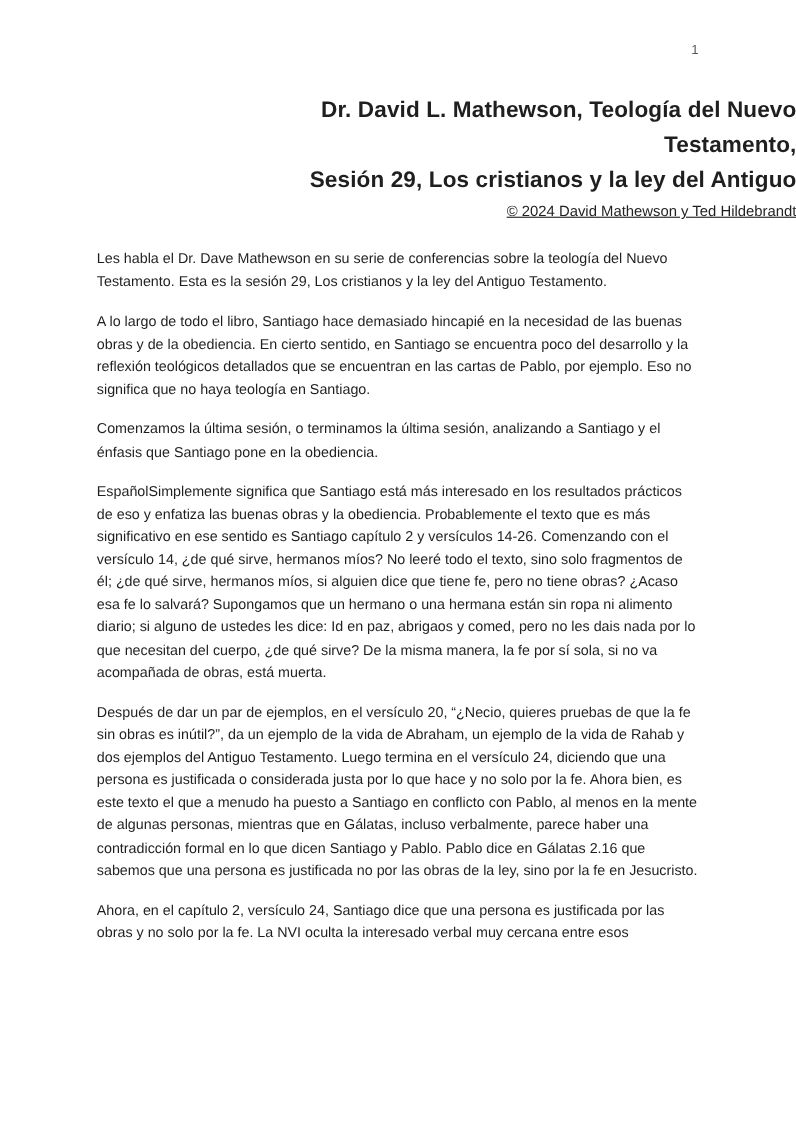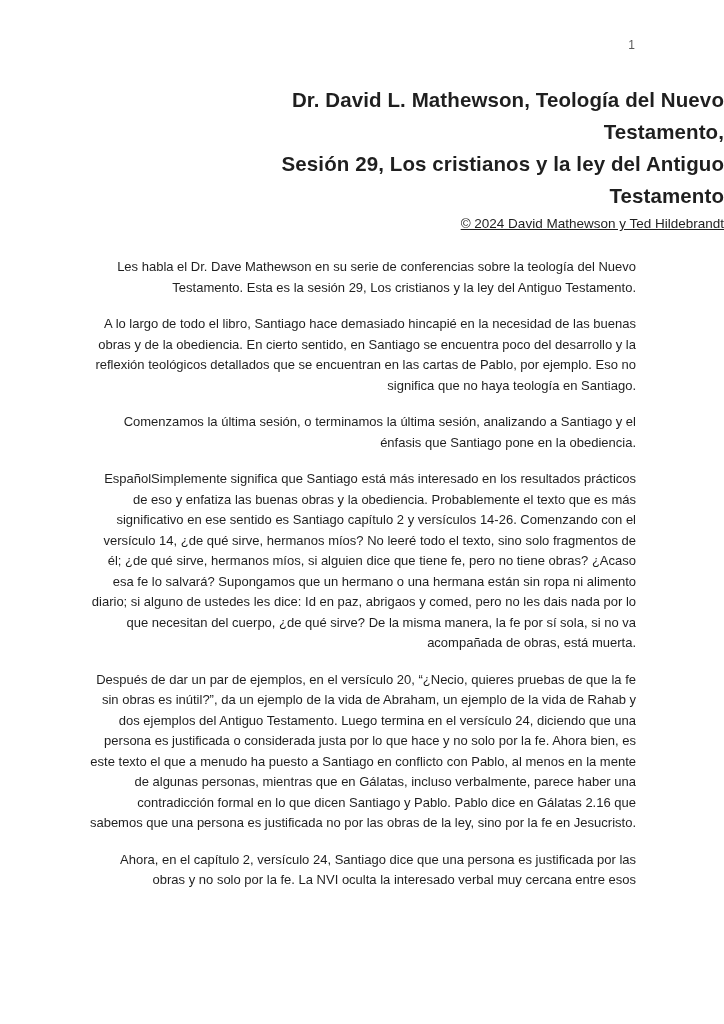--- a/index.html
+++ b/index.html
@@ -45,40 +45,39 @@
     font-size: 13.5px;
     line-height: 20px;
     font-weight: normal;
     text-decoration: underline;
   }
   .doc-body {
     margin: 23px 88px 0 88px;
     width: 548px;
     font-size: 13px;
     line-height: 20.5px;
-    text-align: right;
+    text-align: left;
   }
   .para {
     margin: 0 0 16px 0;
     padding: 0;
   }
 </style>
 </head>
 <body>
 
 <div class="page">
 
   <div class="page-number">1</div>
 
   <header class="doc-header">
     <h1 class="doc-title">
       <span class="title-line">Dr. David L. Mathewson, Teología del Nuevo</span>
       <span class="title-line">Testamento,</span>
       <span class="title-line">Sesión 29, Los cristianos y la ley del Antiguo</span>
-      <span class="title-line">Testamento</span>
     </h1>
     <div class="copyright">© 2024 David Mathewson y Ted Hildebrandt</div>
   </header>
 
   <main class="doc-body">
     <p class="para">Les habla el Dr. Dave Mathewson en su serie de conferencias sobre la teología del Nuevo Testamento. Esta es la sesión 29, Los cristianos y la ley del Antiguo Testamento.</p>
     <p class="para">A lo largo de todo el libro, Santiago hace demasiado hincapié en la necesidad de las buenas obras y de la obediencia. En cierto sentido, en Santiago se encuentra poco del desarrollo y la reflexión teológicos detallados que se encuentran en las cartas de Pablo, por ejemplo. Eso no significa que no haya teología en Santiago.</p>
     <p class="para">Comenzamos la última sesión, o terminamos la última sesión, analizando a Santiago y el énfasis que Santiago pone en la obediencia.</p>
     <p class="para">EspañolSimplemente significa que Santiago está más interesado en los resultados prácticos de eso y enfatiza las buenas obras y la obediencia. Probablemente el texto que es más significativo en ese sentido es Santiago capítulo 2 y versículos 14-26. Comenzando con el versículo 14, ¿de qué sirve, hermanos míos? No leeré todo el texto, sino solo fragmentos de él; ¿de qué sirve, hermanos míos, si alguien dice que tiene fe, pero no tiene obras? ¿Acaso esa fe lo salvará? Supongamos que un hermano o una hermana están sin ropa ni alimento diario; si alguno de ustedes les dice: Id en paz, abrigaos y comed, pero no les dais nada por lo que necesitan del cuerpo, ¿de qué sirve? De la misma manera, la fe por sí sola, si no va acompañada de obras, está muerta.</p>
     <p class="para">Después de dar un par de ejemplos, en el versículo 20, “¿Necio, quieres pruebas de que la fe sin obras es inútil?”, da un ejemplo de la vida de Abraham, un ejemplo de la vida de Rahab y dos ejemplos del Antiguo Testamento. Luego termina en el versículo 24, diciendo que una persona es justificada o considerada justa por lo que hace y no solo por la fe. Ahora bien, es este texto el que a menudo ha puesto a Santiago en conflicto con Pablo, al menos en la mente de algunas personas, mientras que en Gálatas, incluso verbalmente, parece haber una contradicción formal en lo que dicen Santiago y Pablo. Pablo dice en Gálatas 2.16 que sabemos que una persona es justificada no por las obras de la ley, sino por la fe en Jesucristo.</p>

